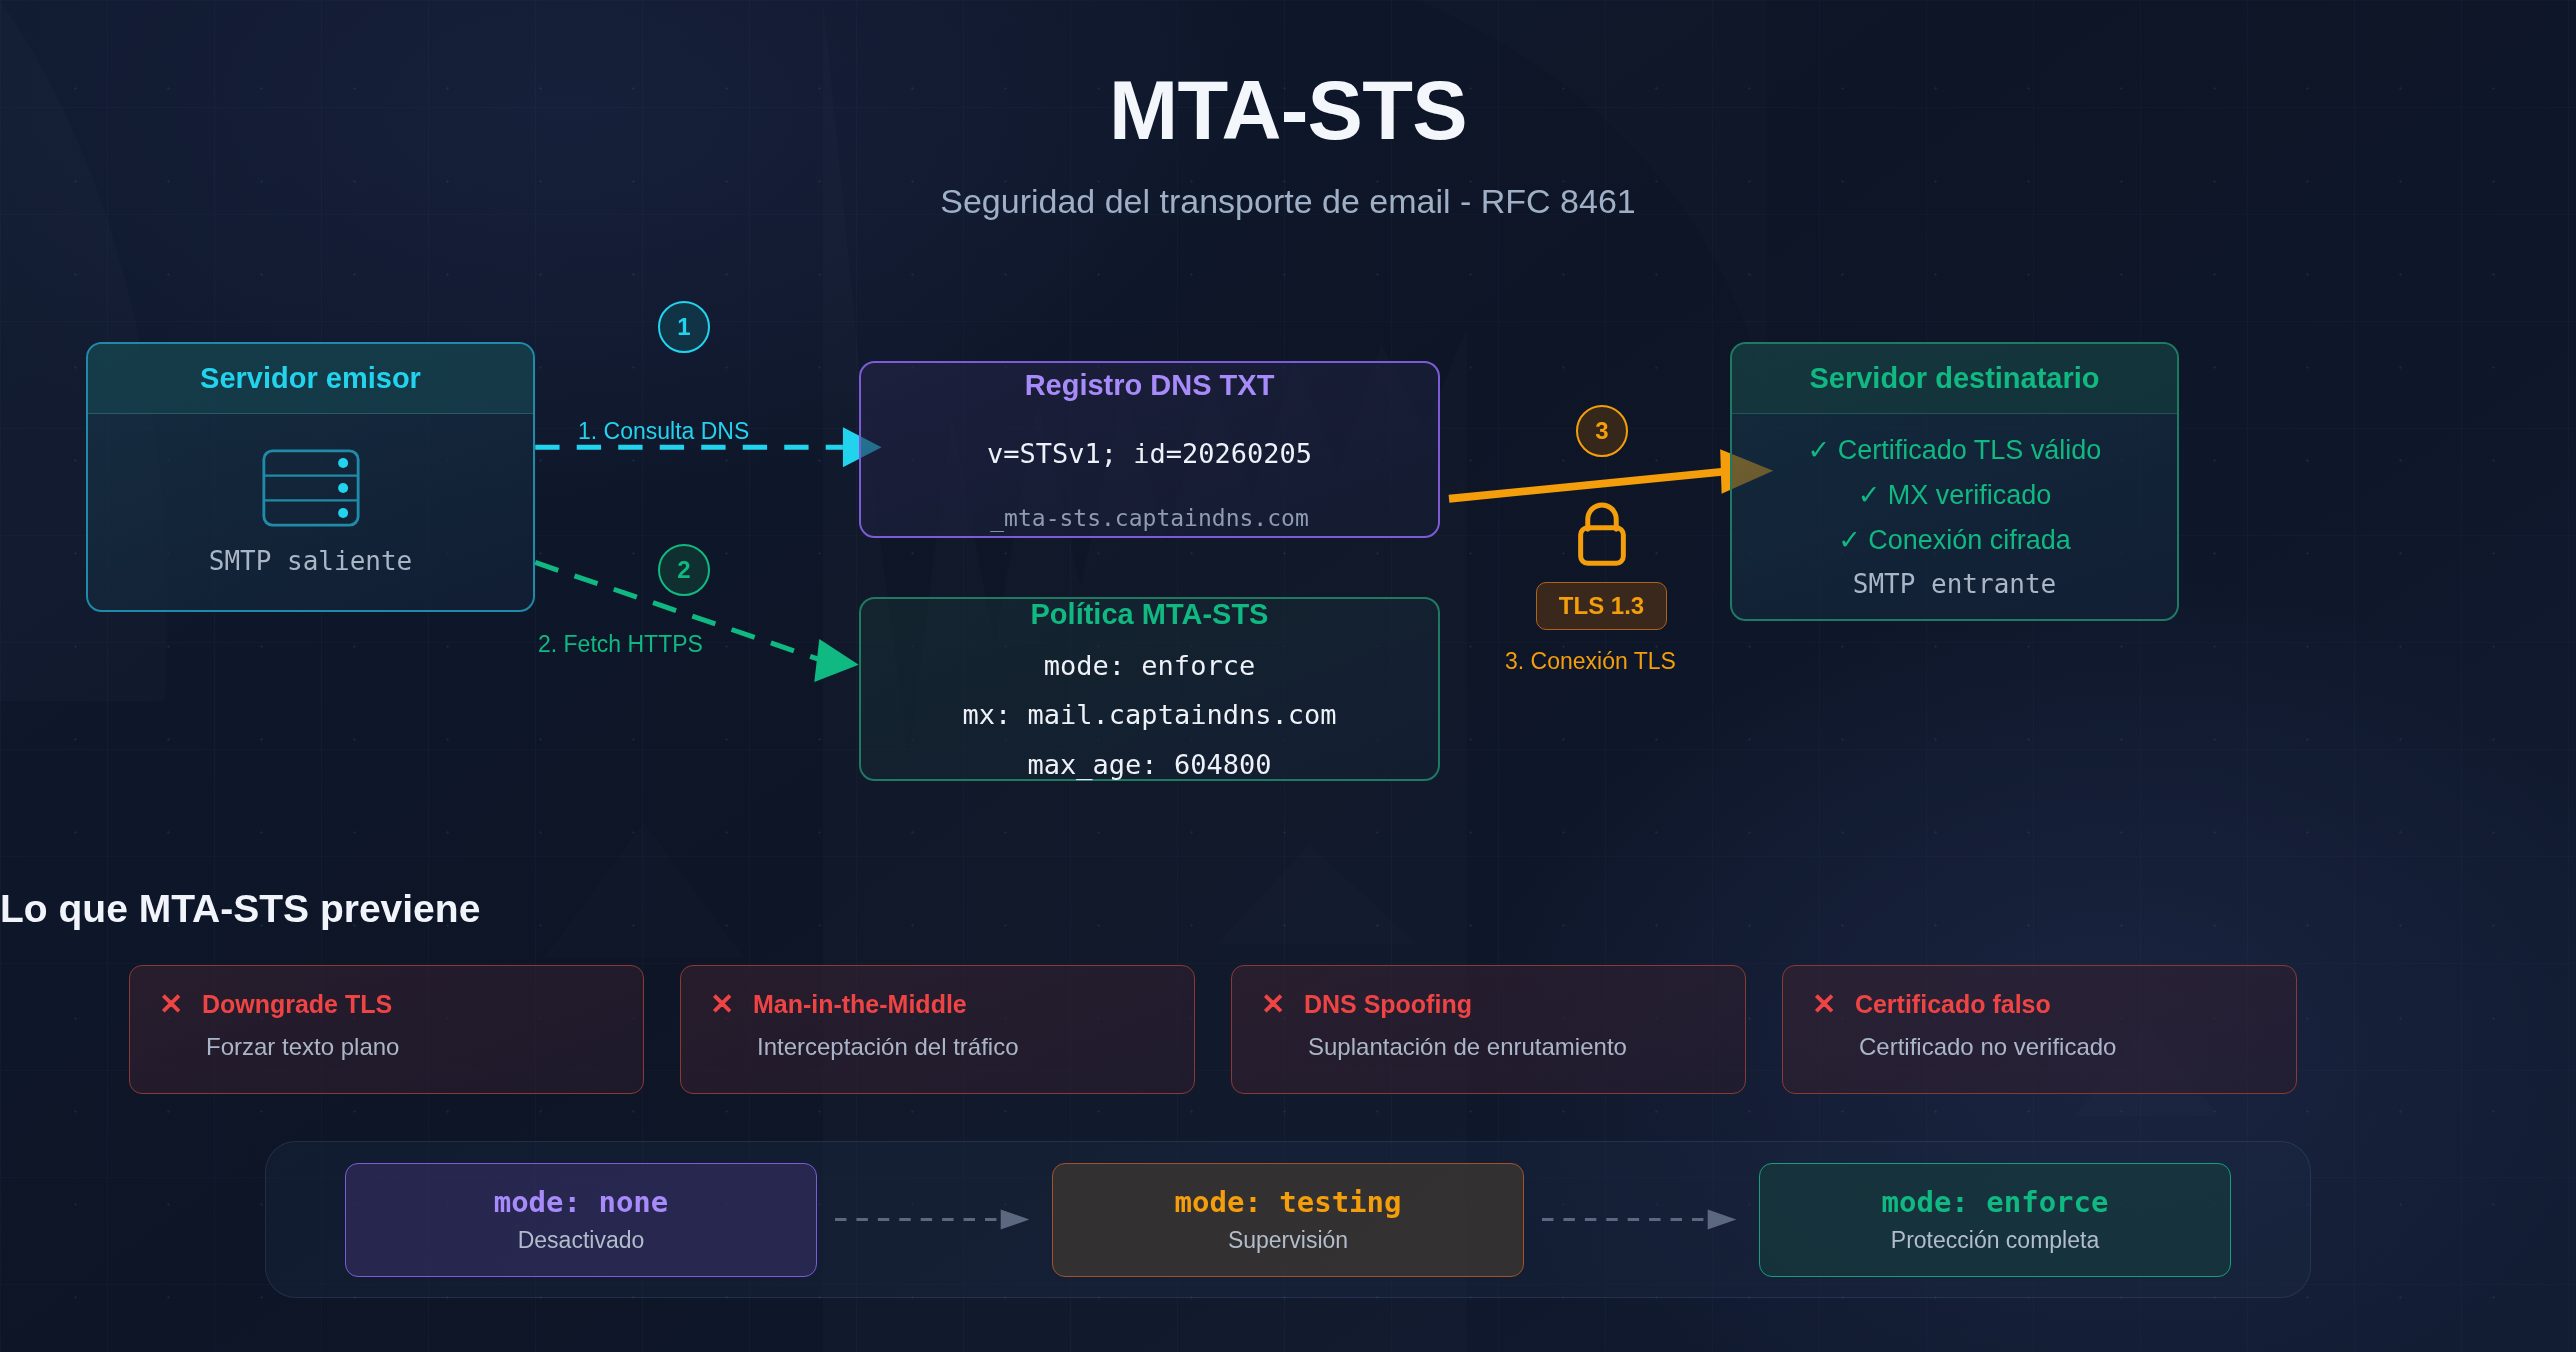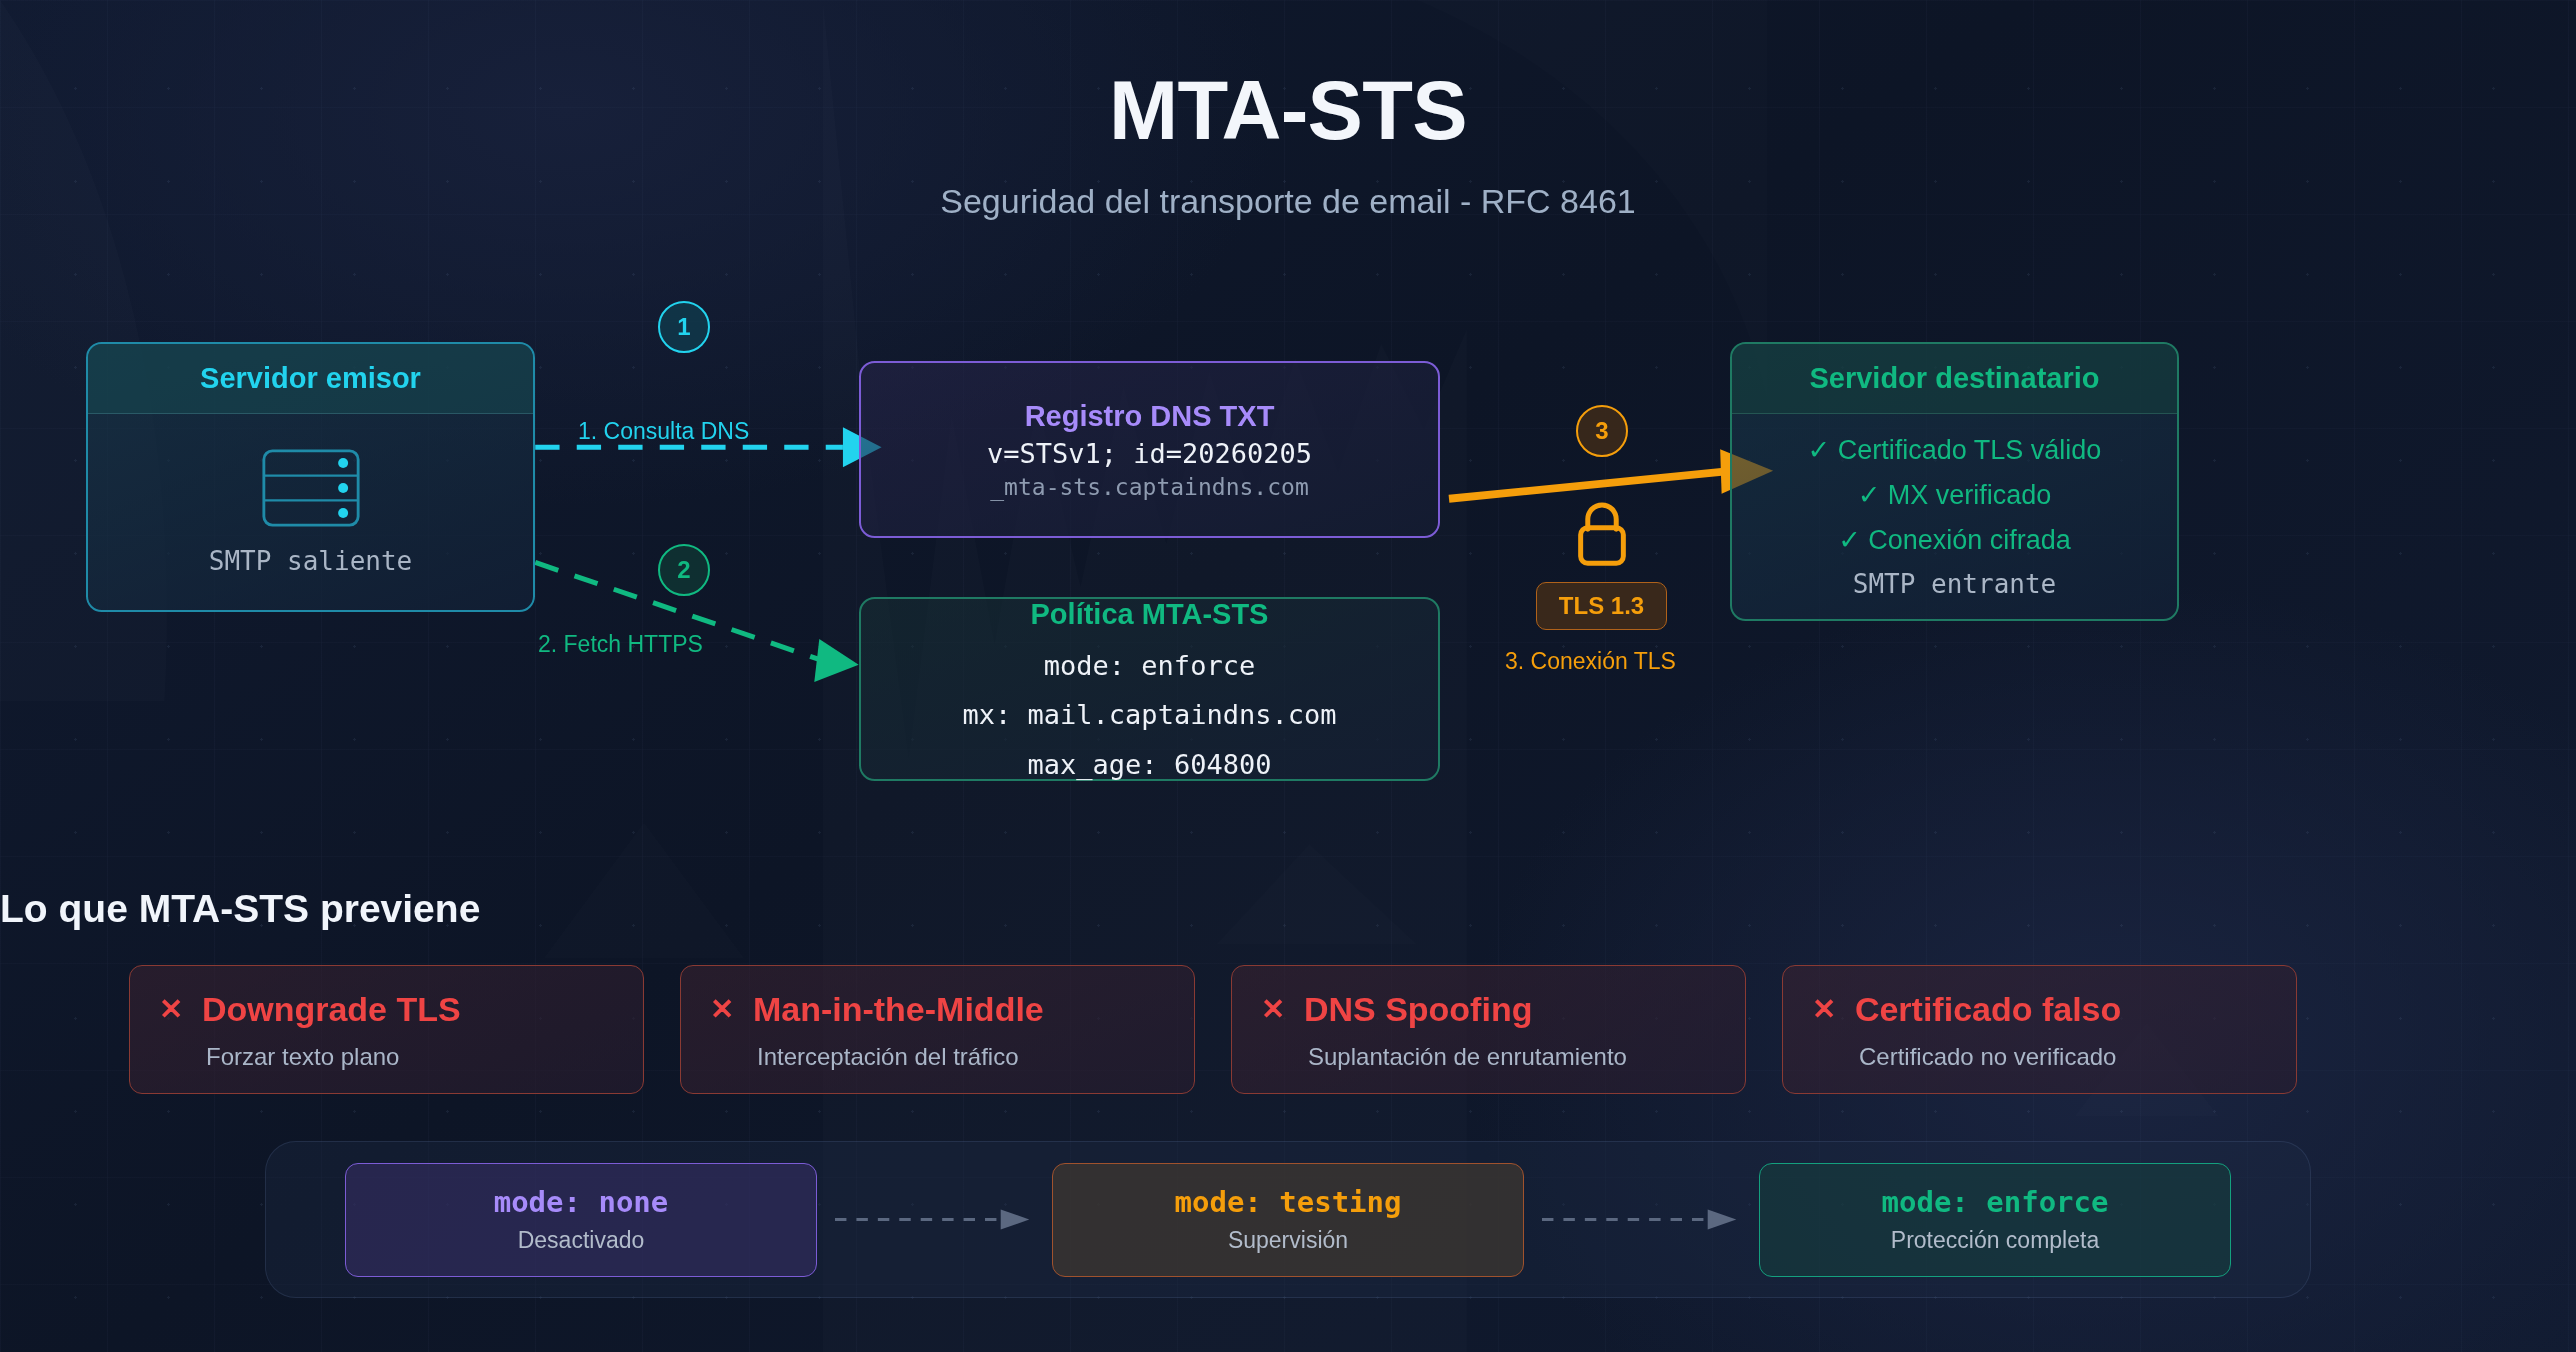--- a/index.html
+++ b/index.html
@@ -74,21 +74,21 @@
 
   .rack { width:100px; height:80px; }
   .rack-sub { font-size:26px; color:#aab6c6; font-family:"DejaVu Sans Mono", monospace; }
 
   .check-line { font-size:27px; color:#10b981; white-space:nowrap; }
 
   .dns-box {
     border:2.1px solid #7c5cd6;
     background:linear-gradient(160deg, rgba(42,38,78,.5), rgba(20,28,50,.8));
     display:flex; flex-direction:column; align-items:center; justify-content:center;
-    gap:5px; padding:18.6px;
+    gap:36px; padding:18.6px;
   }
   .dns-title { font-size:29px; font-weight:bold; color:#a78bfa; }
   .mono-main { font-size:27px; color:#eef2f8; font-family:"DejaVu Sans Mono", monospace; }
   .mono-sub  { font-size:23px; color:#8e9bb0; font-family:"DejaVu Sans Mono", monospace; }
 
   .policy-box {
     border:2.1px solid #1f7a63;
     background:linear-gradient(160deg, rgba(24,52,54,.45), rgba(20,30,50,.82));
     display:flex; flex-direction:column; align-items:center; justify-content:center;
     gap:18.6px; padding:18.6px;
@@ -129,21 +129,21 @@
   }
   .threats { position:absolute; display:flex; gap:36px; }
   .threat {
     width:515px; height:129px;
     border:1.4px solid #8a3a33; border-radius:13px;
     background:linear-gradient(160deg, rgba(60,34,48,.55), rgba(40,28,46,.6));
     padding:24px 29px;
   }
   .threat-top { display:flex; align-items:center; gap:18.6px; }
   .x-icon { font-size:29px; color:#ef4444; font-weight:bold; line-height:1; }
-  .threat-title { font-size:34px; font-weight:bold; color:#ef4444; }
+  .threat-title { font-size:25px; font-weight:bold; color:#ef4444; }
   .threat-sub { margin-top:14.3px; margin-left:47px; font-size:24px; color:#aab6c8; }
 
   
   .modes-shell {
     position:absolute;
     border:0.7px solid rgba(120,145,190,.16); border-radius:31px;
     background:rgba(30,42,70,.35);
     display:flex; align-items:center; justify-content:space-between;
     padding:0 79px;
   }

